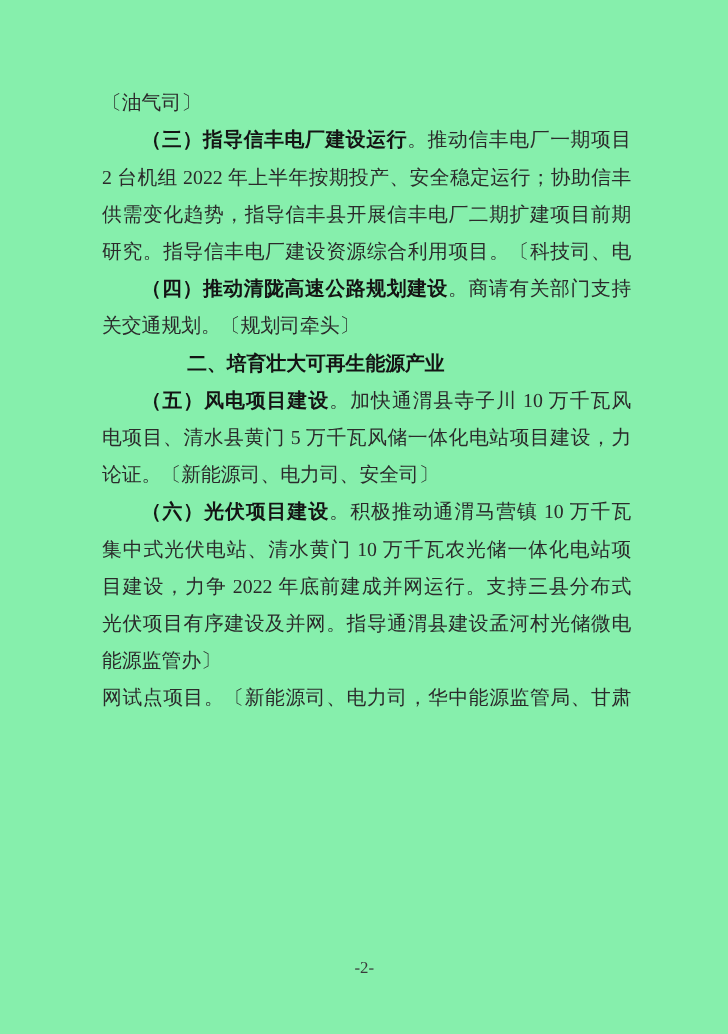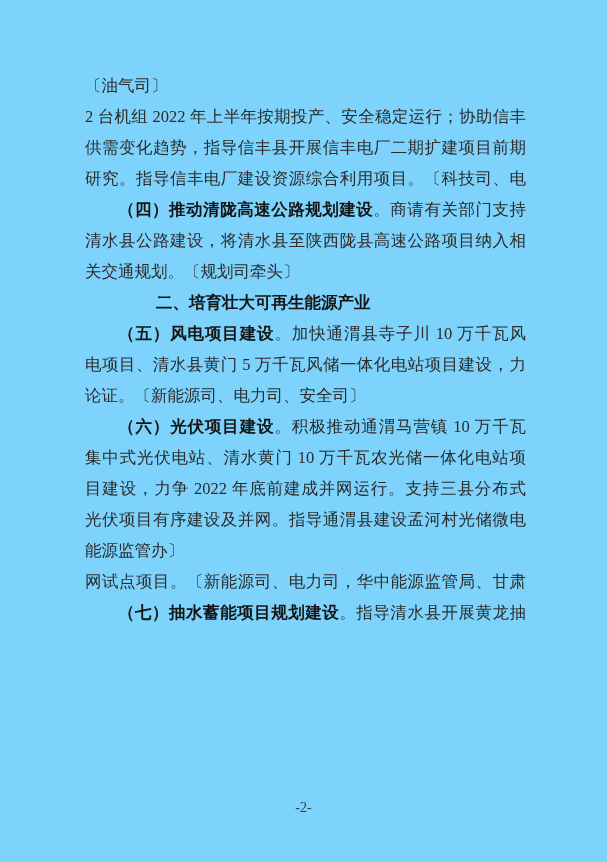--- a/index.html
+++ b/index.html
@@ -4,21 +4,21 @@
 <style>
   html, body {
     margin: 0;
     padding: 0;
     background: #e8e8e8;
   }
   .page {
     position: relative;
     width: 607px;
     height: 862px;
-    background: #7dd3fc;
+    background: #86efac;
     overflow: hidden;
     font-family: "Liberation Serif", serif;
   }
   .doc-body {
     position: absolute;
     left: 85px;
     top: 70px;
     width: 441px;
   }
   .line {
@@ -63,32 +63,31 @@
     color: #3a3a3a;
     font-family: "Liberation Serif", serif;
   }
 </style>
 </head>
 <body>
 
 <div class="page">
   <div class="doc-body">
       <div class="line"><span class="seg-body">〔油气司〕</span></div>
+      <div class="line justify indent"><span class="seg-kai">（三）指导信丰电厂建设运行</span><span class="seg-body">。推动信丰电厂一期项目</span></div>
       <div class="line justify"><span class="seg-body">2 台机组 2022 年上半年按期投产、安全稳定运行；协助信丰</span></div>
       <div class="line justify"><span class="seg-body">供需变化趋势，指导信丰县开展信丰电厂二期扩建项目前期</span></div>
       <div class="line justify"><span class="seg-body">研究。指导信丰电厂建设资源综合利用项目。〔科技司、电</span></div>
       <div class="line justify indent"><span class="seg-kai">（四）推动清陇高速公路规划建设</span><span class="seg-body">。商请有关部门支持</span></div>
-      <div class="line justify"><span class="seg-body">清水县公路建设，将清水县至陕西陇县高速公路项目纳入相</span></div>
       <div class="line"><span class="seg-body">关交通规划。〔规划司牵头〕</span></div>
       <div class="line indent"><span class="seg-hei">二、培育壮大可再生能源产业</span></div>
       <div class="line justify indent"><span class="seg-kai">（五）风电项目建设</span><span class="seg-body">。加快通渭县寺子川 10 万千瓦风</span></div>
       <div class="line justify"><span class="seg-body">电项目、清水县黄门 5 万千瓦风储一体化电站项目建设，力</span></div>
       <div class="line"><span class="seg-body">论证。〔新能源司、电力司、安全司〕</span></div>
       <div class="line justify indent"><span class="seg-kai">（六）光伏项目建设</span><span class="seg-body">。积极推动通渭马营镇 10 万千瓦</span></div>
       <div class="line justify"><span class="seg-body">集中式光伏电站、清水黄门 10 万千瓦农光储一体化电站项</span></div>
       <div class="line justify"><span class="seg-body">目建设，力争 2022 年底前建成并网运行。支持三县分布式</span></div>
       <div class="line justify"><span class="seg-body">光伏项目有序建设及并网。指导通渭县建设孟河村光储微电</span></div>
       <div class="line"><span class="seg-body">能源监管办〕</span></div>
       <div class="line justify"><span class="seg-body">网试点项目。〔新能源司、电力司，华中能源监管局、甘肃</span></div>
-      <div class="line justify indent"><span class="seg-kai">（七）抽水蓄能项目规划建设</span><span class="seg-body">。指导清水县开展黄龙抽</span></div>
     </div>
   <div class="page-number">-2-</div>
 </div>
 
 </body></html>

